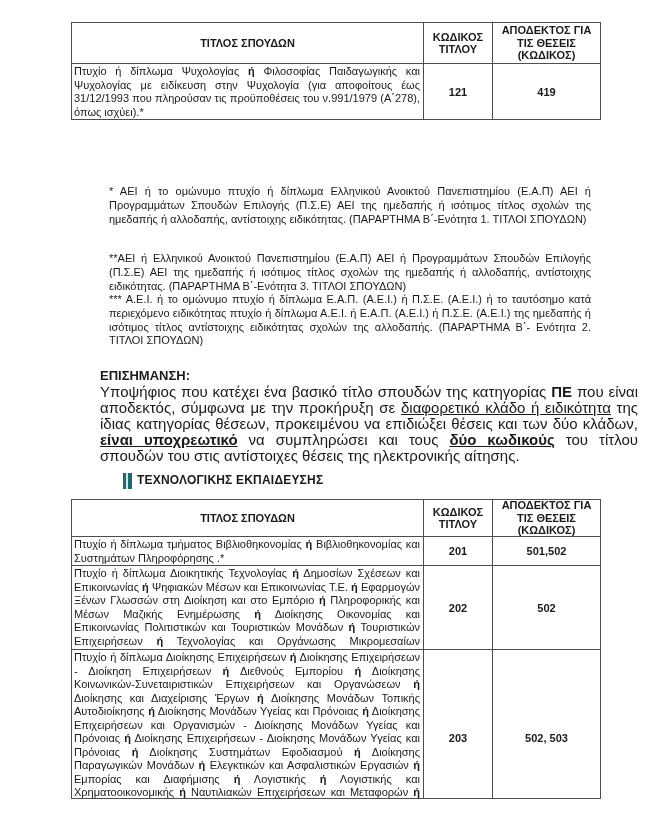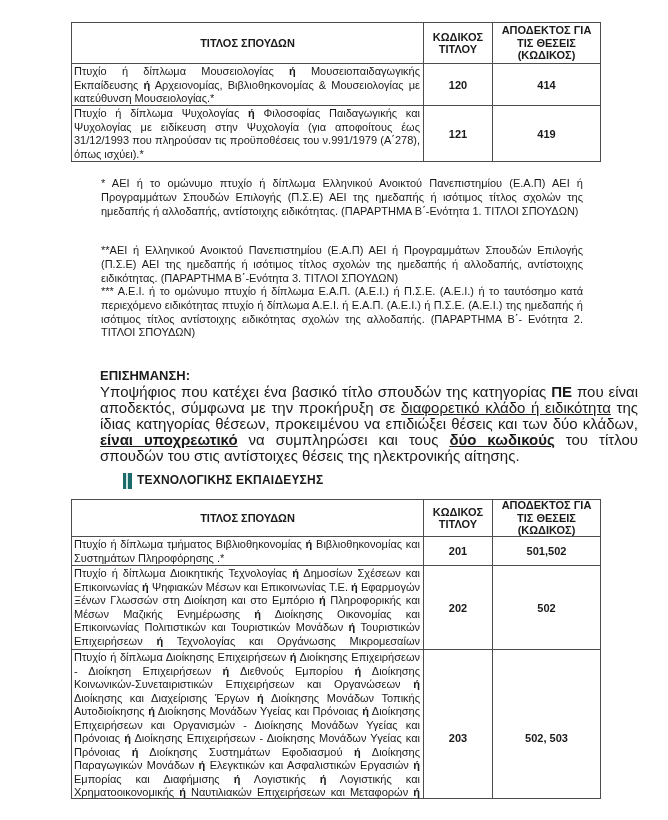--- a/index.html
+++ b/index.html
@@ -14,21 +14,21 @@
   .trow{display:grid;grid-template-columns:352px 69px 108px;}
   .cell{border-right:1px solid #4d4d4d;border-bottom:1px solid #4d4d4d;box-sizing:border-box;overflow:hidden;}
   .tbl-te .trow-cut .cell{border-bottom:none;}
   .th{display:flex;align-items:center;justify-content:center;text-align:center;
       font-weight:bold;font-size:11px;line-height:12.5px;padding:2px 2px;}
   .td-title{font-size:11px;line-height:13.5px;text-align:justify;padding:1px 3px 0 2px;}
   .td-num{display:flex;align-items:center;justify-content:center;font-weight:bold;font-size:11px;}
   .h41{height:41px;} .h42{height:42px;} .h56{height:56px;}
   .h37{height:37px;} .h29{height:29px;} .h84{height:84px;}
   
-  .fn{position:absolute;left:93px;width:482px;font-size:11px;line-height:13.8px;text-align:justify;margin:8px;}
+  .fn{position:absolute;left:93px;width:482px;font-size:11px;line-height:13.8px;text-align:justify;margin:16px;}
   .fn1{top:169px;} .fn2{top:236px;} .fn3{top:277px;}
   
   .note{position:absolute;left:100px;top:368px;width:538px;}
   .note-heading{font-size:13px;font-weight:bold;line-height:16px;}
   .note-body{font-size:15px;line-height:16px;text-align:justify;}
   .u{text-decoration:underline;}
   
   .section{position:absolute;left:123px;top:473px;display:flex;align-items:flex-start;}
   .section-icon{display:inline-block;width:9px;height:16px;margin-right:5px;
     background:linear-gradient(90deg,#1d6a6a 0 3px,#cfe7e7 3px 5px,#1d6a6a 5px 9px);}
@@ -38,25 +38,20 @@
 </head>
 <body>
 
 <div class="page">
 
   <div class="tbl tbl-pe">
     <div class="trow">
       <div class="cell th h41">ΤΙΤΛΟΣ ΣΠΟΥΔΩΝ</div>
       <div class="cell th h41">ΚΩΔΙΚΟΣ ΤΙΤΛΟΥ</div>
       <div class="cell th h41">ΑΠΟΔΕΚΤΟΣ ΓΙΑ ΤΙΣ ΘΕΣΕΙΣ (ΚΩΔΙΚΟΣ)</div>
-    </div>
-    <div class="trow">
-      <div class="cell td-title h42">Πτυχίο ή δίπλωμα Μουσειολογίας <b>ή</b> Μουσειοπαιδαγωγικής Εκπαίδευσης <b>ή</b> Αρχειονομίας, Βιβλιοθηκονομίας &amp; Μουσειολογίας με κατεύθυνση Μουσειολογίας.*</div>
-      <div class="cell td-num h42">120</div>
-      <div class="cell td-num h42">414</div>
     </div>
     <div class="trow">
       <div class="cell td-title h56">Πτυχίο ή δίπλωμα Ψυχολογίας <b>ή</b> Φιλοσοφίας Παιδαγωγικής και Ψυχολογίας με ειδίκευση στην Ψυχολογία (για αποφοίτους έως 31/12/1993 που πληρούσαν τις προϋποθέσεις του ν.991/1979 (Α΄278), όπως ισχύει).*</div>
       <div class="cell td-num h56">121</div>
       <div class="cell td-num h56">419</div>
     </div>
   </div>
 
   <p class="fn fn1">* ΑΕΙ ή το ομώνυμο πτυχίο ή δίπλωμα Ελληνικού Ανοικτού Πανεπιστημίου (Ε.Α.Π) ΑΕΙ ή Προγραμμάτων Σπουδών Επιλογής (Π.Σ.Ε) ΑΕΙ της ημεδαπής ή ισότιμος τίτλος σχολών της ημεδαπής ή αλλοδαπής, αντίστοιχης ειδικότητας. (ΠΑΡΑΡΤΗΜΑ Β΄-Ενότητα 1. ΤΙΤΛΟΙ ΣΠΟΥΔΩΝ)</p>
   <p class="fn fn2">**ΑΕΙ ή Ελληνικού Ανοικτού Πανεπιστημίου (Ε.Α.Π) ΑΕΙ ή Προγραμμάτων Σπουδών Επιλογής (Π.Σ.Ε) ΑΕΙ της ημεδαπής ή ισότιμος τίτλος σχολών της ημεδαπής ή αλλοδαπής, αντίστοιχης ειδικότητας. (ΠΑΡΑΡΤΗΜΑ Β΄-Ενότητα 3. ΤΙΤΛΟΙ ΣΠΟΥΔΩΝ)</p>

